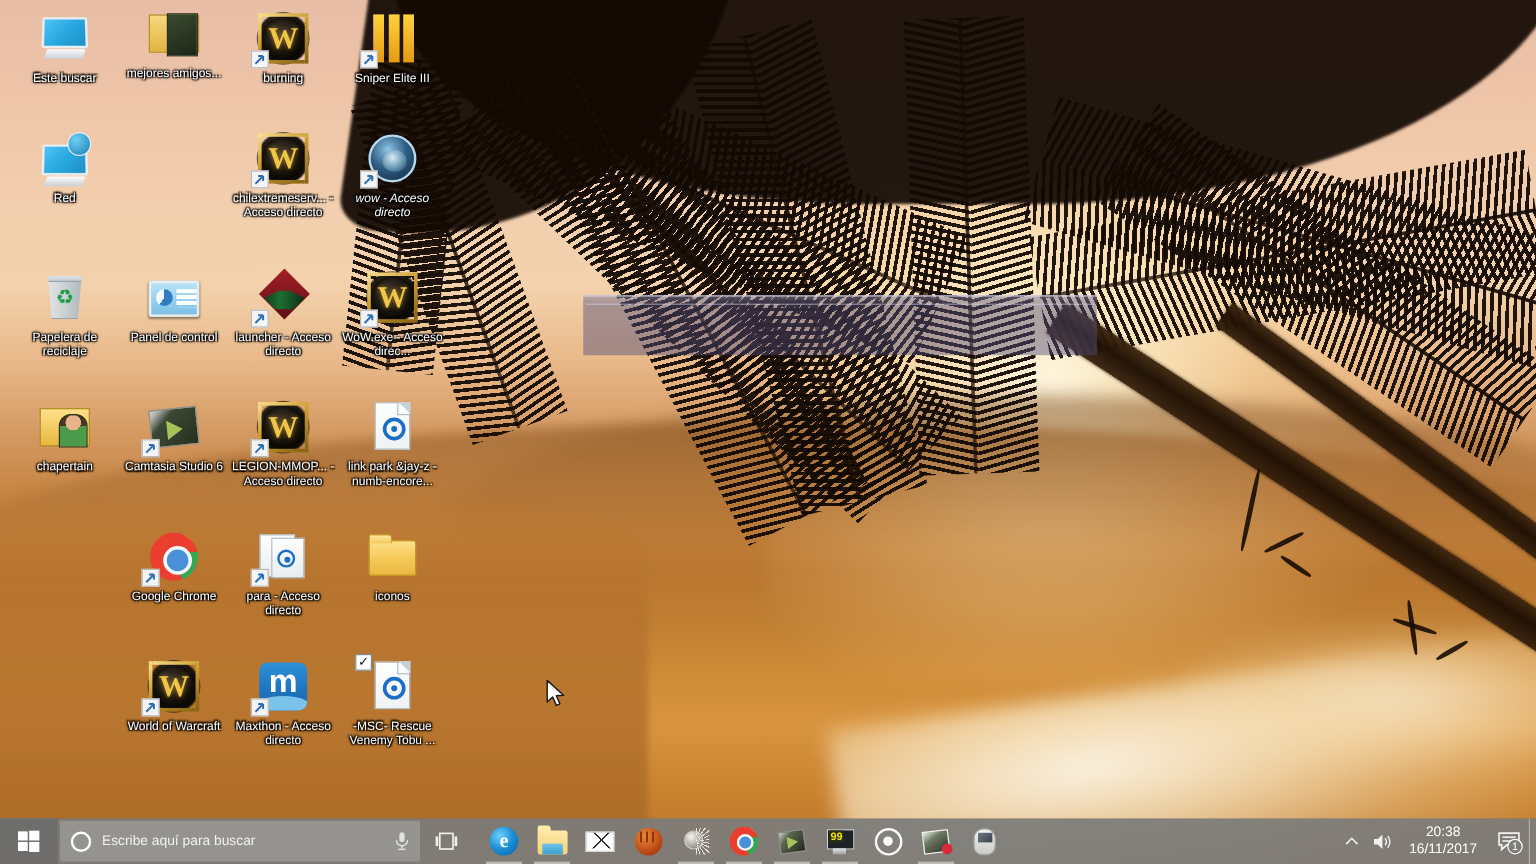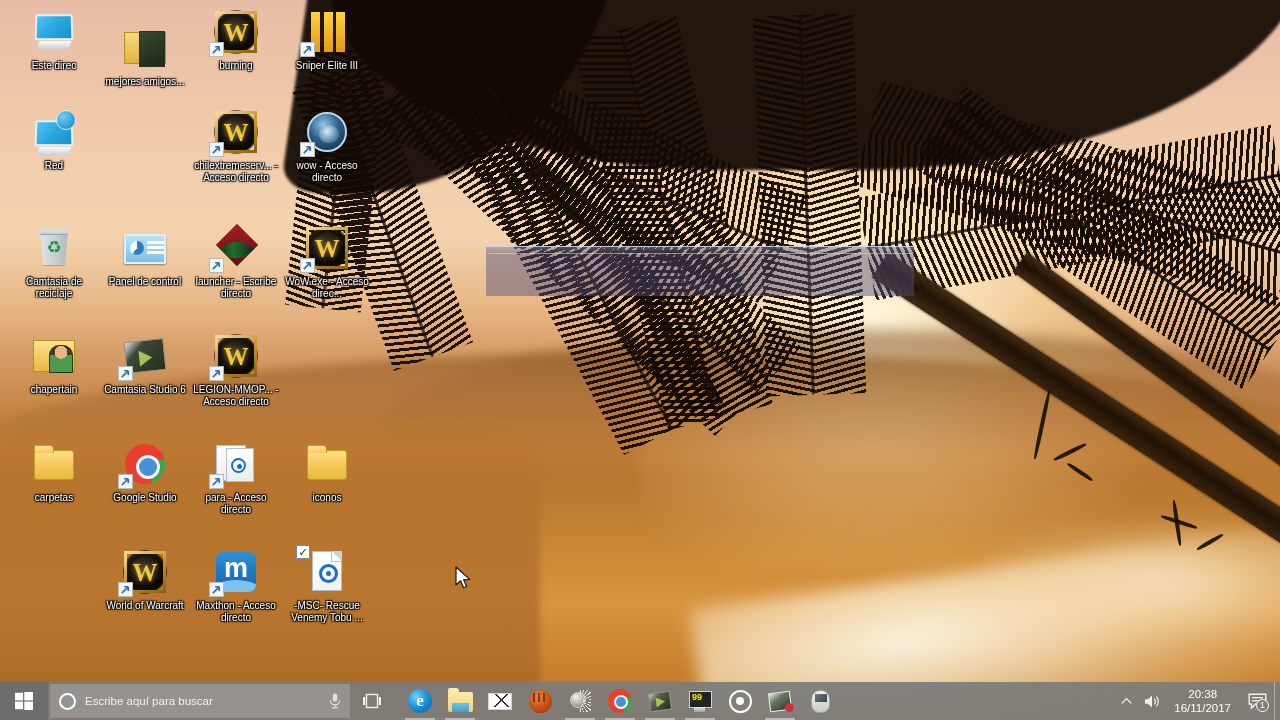--- a/index.html
+++ b/index.html
@@ -784,24 +784,24 @@
 
   <div id="glass-rect"></div>
 
   <div id="icon-layer">
 
     <div class="desk-icon" style="left:8px; top:8px;">
       <div class="glyph">
         <div class="ic-monitor"></div>
           <div class="ic-monitor-base"></div>
       </div>
-      <div class="caption">Este direc</div>
-    </div>
-
-    <div class="desk-icon" style="left:99px; top:24px;">
+      <div class="caption">Este buscar</div>
+    </div>
+
+    <div class="desk-icon" style="left:99px; top:4px;">
       <div class="glyph">
         <div class="ic-folder-open"></div>
       </div>
       <div class="caption">mejores amigos...</div>
     </div>
 
     <div class="desk-icon" style="left:190px; top:8px;">
       <div class="glyph">
         <div class="ic-wow">
             <span>W</span>
@@ -848,56 +848,56 @@
           </div>
         <div class="shortcut-arrow">
           <svg viewBox="0 0 12 12">
               <path d="M2 10 L9 3 M9 3 H4.5 M9 3 V7.5" stroke="#2b6fb5" stroke-width="1.8" fill="none"></path>
             </svg>
         </div>
       </div>
       <div class="caption">chilextremeserv... - Acceso directo</div>
     </div>
 
-    <div class="desk-icon" style="left:281px; top:108px;">
+    <div class="desk-icon" style="left:281px; top:108px;font-style:italic;">
       <div class="glyph">
         <div class="ic-wow-blue"></div>
         <div class="shortcut-arrow">
           <svg viewBox="0 0 12 12">
               <path d="M2 10 L9 3 M9 3 H4.5 M9 3 V7.5" stroke="#2b6fb5" stroke-width="1.8" fill="none"></path>
             </svg>
         </div>
       </div>
       <div class="caption">wow - Acceso directo</div>
     </div>
 
     <div class="desk-icon" style="left:8px; top:224px;">
       <div class="glyph">
         <div class="ic-recycle"></div>
       </div>
-      <div class="caption">Camtasia de reciclaje</div>
+      <div class="caption">Papelera de reciclaje</div>
     </div>
 
     <div class="desk-icon" style="left:99px; top:224px;">
       <div class="glyph">
         <div class="ic-ctrlpanel"></div>
       </div>
       <div class="caption">Panel de control</div>
     </div>
 
     <div class="desk-icon" style="left:190px; top:224px;">
       <div class="glyph">
         <div class="ic-launcher"></div>
         <div class="shortcut-arrow">
           <svg viewBox="0 0 12 12">
               <path d="M2 10 L9 3 M9 3 H4.5 M9 3 V7.5" stroke="#2b6fb5" stroke-width="1.8" fill="none"></path>
             </svg>
         </div>
       </div>
-      <div class="caption">launcher - Escribe directo</div>
+      <div class="caption">launcher - Acceso directo</div>
     </div>
 
     <div class="desk-icon" style="left:281px; top:224px;">
       <div class="glyph">
         <div class="ic-wow">
             <span>W</span>
           </div>
         <div class="shortcut-arrow">
           <svg viewBox="0 0 12 12">
               <path d="M2 10 L9 3 M9 3 H4.5 M9 3 V7.5" stroke="#2b6fb5" stroke-width="1.8" fill="none"></path>
@@ -933,38 +933,40 @@
           </div>
         <div class="shortcut-arrow">
           <svg viewBox="0 0 12 12">
               <path d="M2 10 L9 3 M9 3 H4.5 M9 3 V7.5" stroke="#2b6fb5" stroke-width="1.8" fill="none"></path>
             </svg>
         </div>
       </div>
       <div class="caption">LEGION-MMOP... - Acceso directo</div>
     </div>
 
-
-    <div class="desk-icon" style="left:8px; top:440px;">
-      <div class="glyph">
-        <div class="ic-folder"></div>
-      </div>
-      <div class="caption">carpetas</div>
-    </div>
+    <div class="desk-icon" style="left:281px; top:332px;">
+      <div class="glyph">
+        <div class="ic-doc">
+            <div class="media-ring"></div>
+          </div>
+      </div>
+      <div class="caption">link park &amp;jay-z - numb-encore...</div>
+    </div>
+
 
     <div class="desk-icon" style="left:99px; top:440px;">
       <div class="glyph">
         <div class="ic-chrome"></div>
         <div class="shortcut-arrow">
           <svg viewBox="0 0 12 12">
               <path d="M2 10 L9 3 M9 3 H4.5 M9 3 V7.5" stroke="#2b6fb5" stroke-width="1.8" fill="none"></path>
             </svg>
         </div>
       </div>
-      <div class="caption">Google Studio</div>
+      <div class="caption">Google Chrome</div>
     </div>
 
     <div class="desk-icon" style="left:190px; top:440px;">
       <div class="glyph">
         <div class="ic-doc-dual"></div>
         <div class="ic-doc-dual2">
             <div class="media-ring" style="left:4px; top:9px; width:15px; height:15px; border-width:2.5px;"></div>
           </div>
         <div class="shortcut-arrow">
           <svg viewBox="0 0 12 12">

